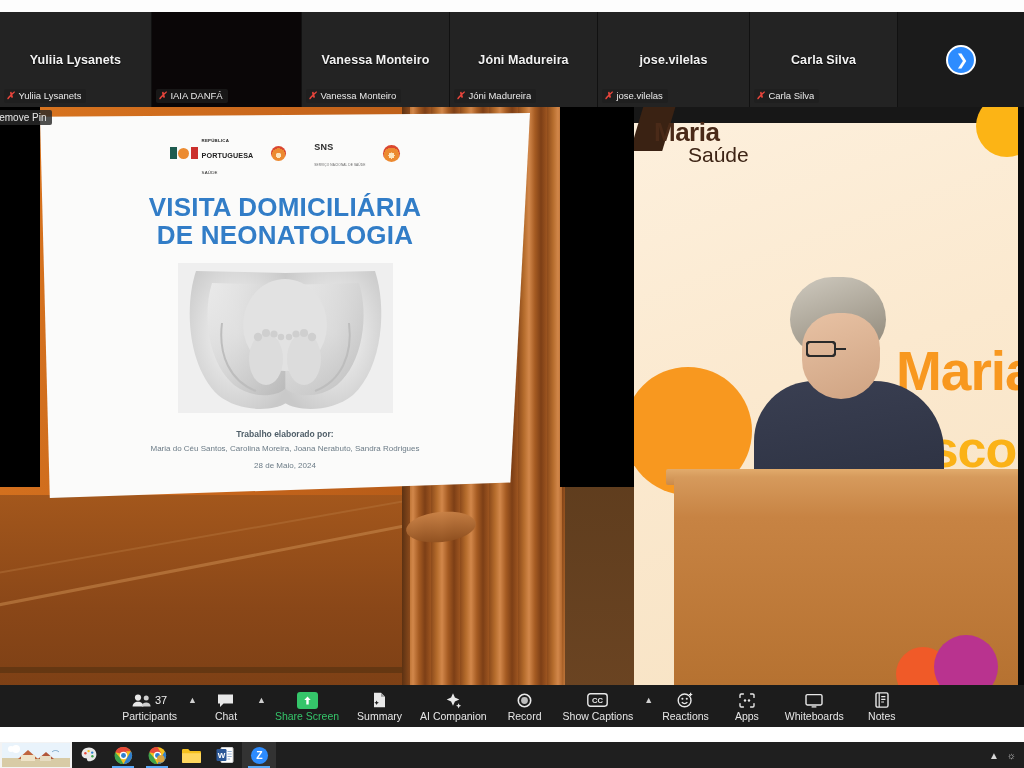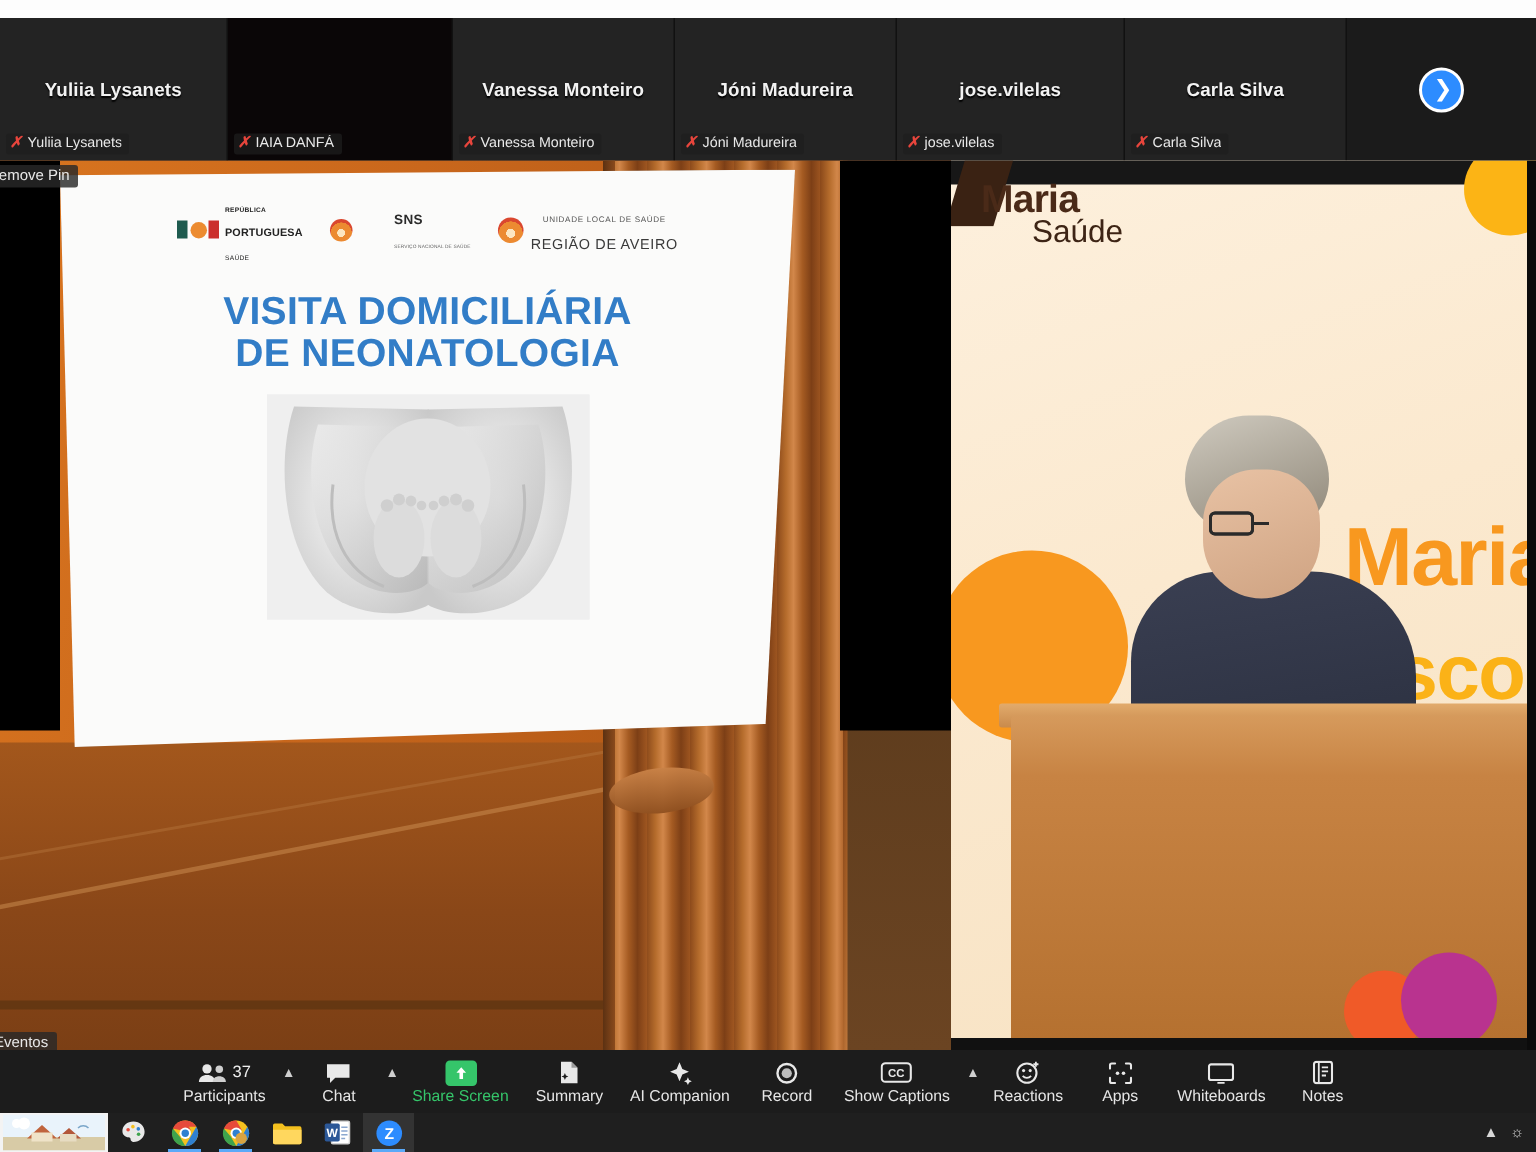--- a/index.html
+++ b/index.html
@@ -148,21 +148,21 @@
   .balloon-p { position:absolute; left:300px; top:528px; width:64px; height:64px; border-radius:50%; background:#b9338f; }
   .cam-bottom { position:absolute; left:0; top:585px; width:390px; height:8px; background:#111; }
 
   
   .pill { position:absolute; background:rgba(40,40,40,.82); color:#e8e8e8; font-size:10px;
           padding:2px 6px; border-radius:2px; white-space:nowrap; }
   .pill-remove-pin { left:-14px; top:110px; }
   .pill-eventos { left:-10px; top:688px; }
 
   
-  .toolbar { position:absolute; left:0; top:700px; width:1024px; height:42px; background:#1c1c1c;
+  .toolbar { position:absolute; left:0; top:685px; width:1024px; height:42px; background:#1c1c1c;
              display:flex; align-items:center; justify-content:center; gap:0px; }
   .tb-item { position:relative; display:flex; flex-direction:column; align-items:center; justify-content:center;
              min-width:58px; padding:2px 9px 0 9px; color:#e6e6e6; cursor:default; }
   .tb-ico { height:17px; display:flex; align-items:center; justify-content:center; margin-bottom:2px; }
   .tb-lbl { font-size:10.5px; line-height:1.1; white-space:nowrap; }
   .tb-item.share .tb-lbl { color:#35c56a; }
   .share-box { width:21px; height:17px; background:#35c56a; border-radius:3px; display:flex;
                align-items:center; justify-content:center; }
   .caret { color:#cfcfcf; font-size:9px; margin-left:2px; align-self:flex-start; margin-top:5px; }
   .tb-group { display:flex; align-items:flex-start; }
@@ -279,24 +279,20 @@
               </div>
               <div class="logo-sns">
                 <span class="flame"></span>
                 <span class="st">
                   <span class="s1">SNS</span><br>
                   <span class="s2">SERVIÇO NACIONAL DE SAÚDE</span>
                 </span>
               </div>
               <div class="logo-ulsa">
                 <span class="flame big"></span>
-                <span class="st">
-                  <span class="u1">UNIDADE LOCAL DE SAÚDE</span><br>
-                  <span class="u2">REGIÃO DE AVEIRO</span>
-                </span>
               </div>
             </div>
 
             <div class="slide-title">
               <span class="l1">VISITA DOMICILIÁRIA</span>
               <span class="l2">DE NEONATOLOGIA</span>
             </div>
 
             <div class="photo">
               <svg viewBox="0 0 215 150" preserveAspectRatio="none">
@@ -324,20 +320,25 @@
                   <circle cx="103" cy="74" r="3.2" fill="#cfcfcf"></circle>
                 <circle cx="134" cy="74" r="4.2" fill="#cfcfcf"></circle>
                   <circle cx="126" cy="70" r="4" fill="#cfcfcf"></circle>
                 <circle cx="118" cy="71" r="3.6" fill="#cfcfcf"></circle>
                   <circle cx="111" cy="74" r="3.2" fill="#cfcfcf"></circle>
                 <path d="M44 60 C40 92 52 118 78 128" stroke="#bdbdbd" stroke-width="2" fill="none"></path>
                 <path d="M171 60 C175 92 163 118 137 128" stroke="#bdbdbd" stroke-width="2" fill="none"></path>
               </svg>
             </div>
 
+            <div class="credits">
+              <div class="c1">Trabalho elaborado por:</div>
+              <div class="c2">Maria do Céu Santos, Carolina Moreira, Joana Nerabuto, Sandra Rodrigues</div>
+              <div class="c3">28 de Maio, 2024</div>
+            </div>
 
           </div>
         </div>
       </div>
     </div>
 
     <div class="cam">
       <div class="cam-bg"></div>
       <div class="bn-top-bar"></div>
       <div class="bn-chevron"></div>

